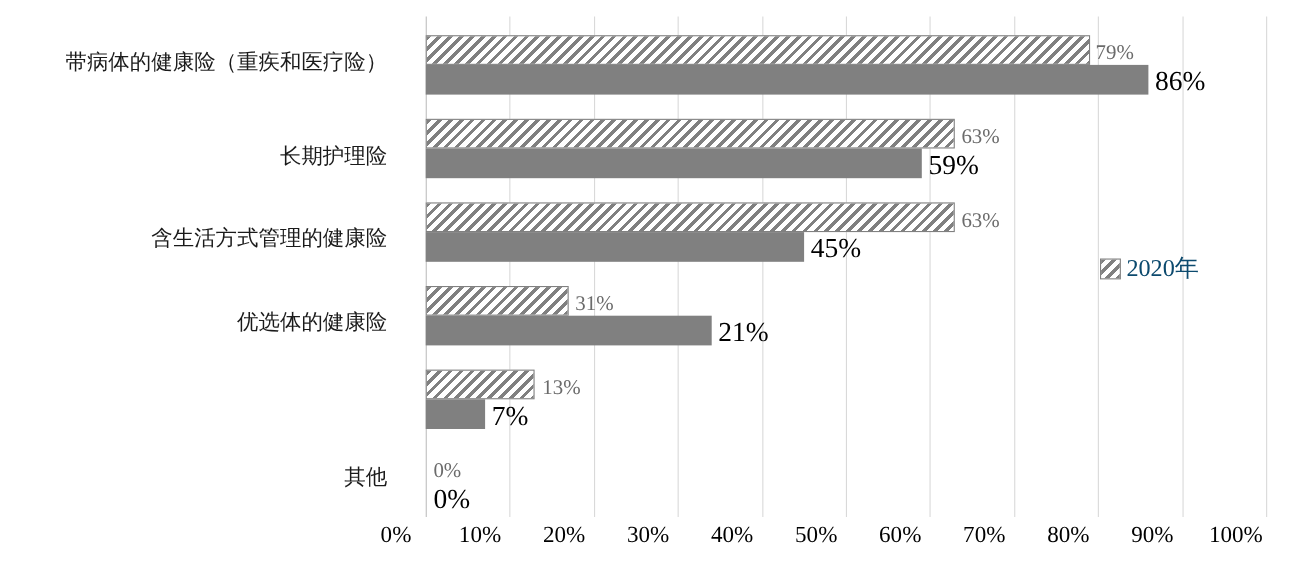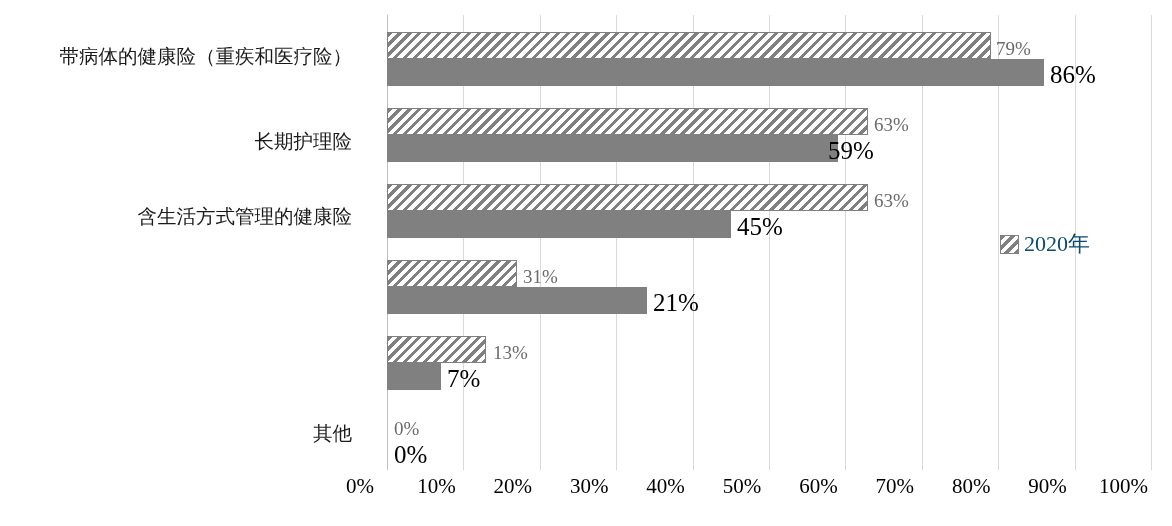--- a/index.html
+++ b/index.html
@@ -155,20 +155,21 @@
 </style>
 </head>
 <body>
 
 <div id="chart-root">
 
   <div class="cat-labels">
     <div class="cat-label" style="top:47px">带病体的健康险（重疾和医疗险）</div>
     <div class="cat-label" style="top:132px">长期护理险</div>
     <div class="cat-label" style="top:207px">含生活方式管理的健康险</div>
+    <div class="cat-label" style="top:283px">优选体的健康险</div>
     <div class="cat-label" style="top:424px">其他</div>
   </div>
 
   <div class="plot">
 
     <div class="axis-line"></div>
     <div class="gridline" style="left:76.4px"></div>
     <div class="gridline" style="left:152.8px"></div>
     <div class="gridline" style="left:229.2px"></div>
     <div class="gridline" style="left:305.6px"></div>
@@ -180,21 +181,21 @@
     <div class="gridline" style="left:763.5px"></div>
 
     <div class="bar s2020" style="top:17px; width:603.6px"></div>
     <div class="dlabel s2020" style="left:609px; top:24px">79%</div>
     <div class="bar s2021" style="top:44px; width:657.0px"></div>
     <div class="dlabel s2021" style="left:663px; top:47px">86%</div>
 
     <div class="bar s2020" style="top:93px; width:481.3px"></div>
     <div class="dlabel s2020" style="left:487px; top:100px">63%</div>
     <div class="bar s2021" style="top:120px; width:450.8px"></div>
-    <div class="dlabel s2021" style="left:441px; top:123px">59%</div>
+    <div class="dlabel s2021" style="left:457px; top:123px">59%</div>
 
     <div class="bar s2020" style="top:169px; width:481.3px"></div>
     <div class="dlabel s2020" style="left:487px; top:176px">63%</div>
     <div class="bar s2021" style="top:196px; width:343.8px"></div>
     <div class="dlabel s2021" style="left:350px; top:199px">45%</div>
 
     <div class="bar s2020" style="top:245px; width:129.9px"></div>
     <div class="dlabel s2020" style="left:136px; top:252px">31%</div>
     <div class="bar s2021" style="top:272px; width:259.8px"></div>
     <div class="dlabel s2021" style="left:266px; top:275px">21%</div>

